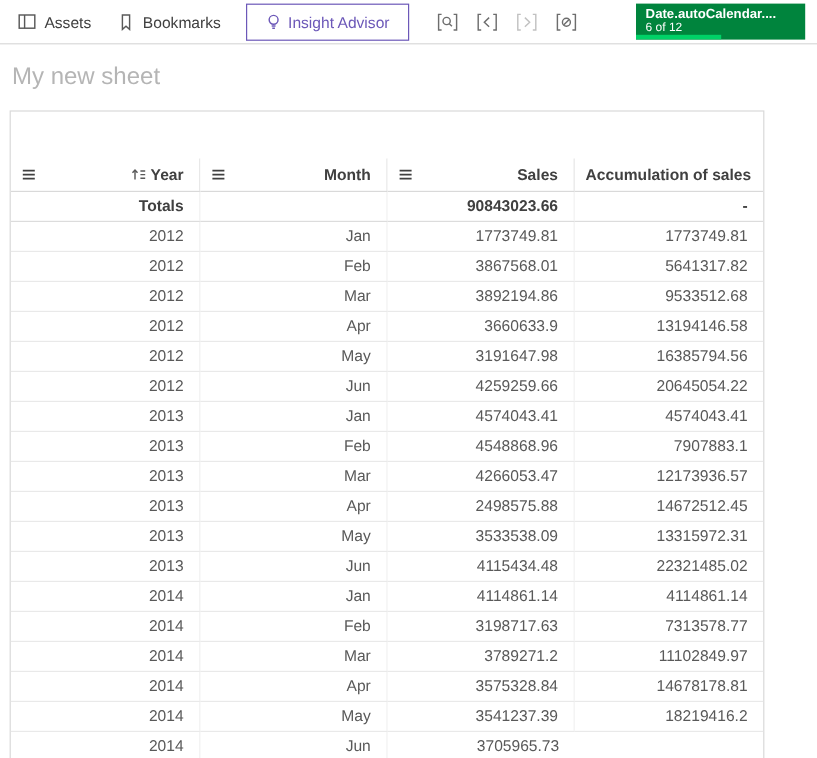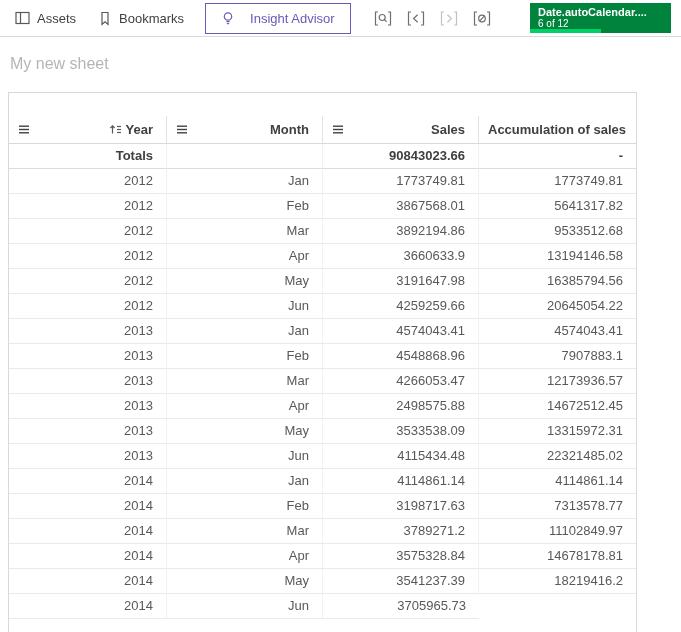--- a/index.html
+++ b/index.html
@@ -12,47 +12,47 @@
   
   .toolbar {
     display:flex; align-items:center; height:37px; background:#fff;
     border-bottom:1px solid #d9d9d9; padding:0 5px 0 4px;
   }
   .tbtn {
     display:flex; align-items:center; gap:7px; height:100%;
     padding:0 11px; font-size:13px; color:#404040; cursor:pointer; white-space:nowrap;
   }
   .ia-btn {
-    display:flex; align-items:center; gap:15px; height:31px;
+    display:flex; align-items:center; gap:5px; height:31px;
     margin-left:10px; padding:0 15px; font-size:13px;
     border:1px solid #6c58b8; color:#6c58b8; background:#fff; cursor:pointer; white-space:nowrap;justify-content:center;
   }
   .selicons { display:flex; align-items:center; gap:9px; margin-left:20px; }
   .selicon { width:24px; height:22px; display:flex; align-items:center; justify-content:center; cursor:pointer; }
   .selicon.disabled { opacity:0.42; cursor:default; }
 
   
   .chip {
     margin-left:auto; margin-right:5px; position:relative;
     width:141px; height:30px; background:#00843d; color:#fff;
     padding:3px 22px 3px 8px; cursor:pointer; flex:none; overflow:hidden;
   }
   .chip-title { font-size:11px; font-weight:bold; line-height:12px; white-space:nowrap; overflow:hidden; }
   .chip-count { font-size:10px; line-height:11px; }
   .chip-bar   { position:absolute; left:0; bottom:0; height:4px; width:50%; background:#00d167; }
 
   
   .sheet-title {
-    color:#b5b5b5; font-size:16px; font-weight:400; margin:13px 0 0 10px; line-height:28px;
+    color:#b5b5b5; font-size:20px; font-weight:400; margin:13px 0 0 10px; line-height:28px;
   }
 
   
   .table-wrap {
     position:absolute; left:8px; top:92px; width:629px; height:541px;
-    border:1px solid #d9d9d9; background:#fff; padding-top:23px; overflow:hidden;
+    border:1px solid #d9d9d9; background:#fff; padding-top:39px; overflow:hidden;
   }
   .grid { display:grid; grid-template-columns:158px 156px 156px 157px; }
 
   .hcell {
     display:flex; align-items:center; height:28px;
     padding:0 13px 0 9px; font-size:13px; font-weight:bold; color:#404040;
     border-right:1px solid #e3e3e3; border-bottom:1px solid #d9d9d9;
     white-space:nowrap; cursor:pointer; background:#fff;
   }
   .hcell:last-child { border-right:none; }

